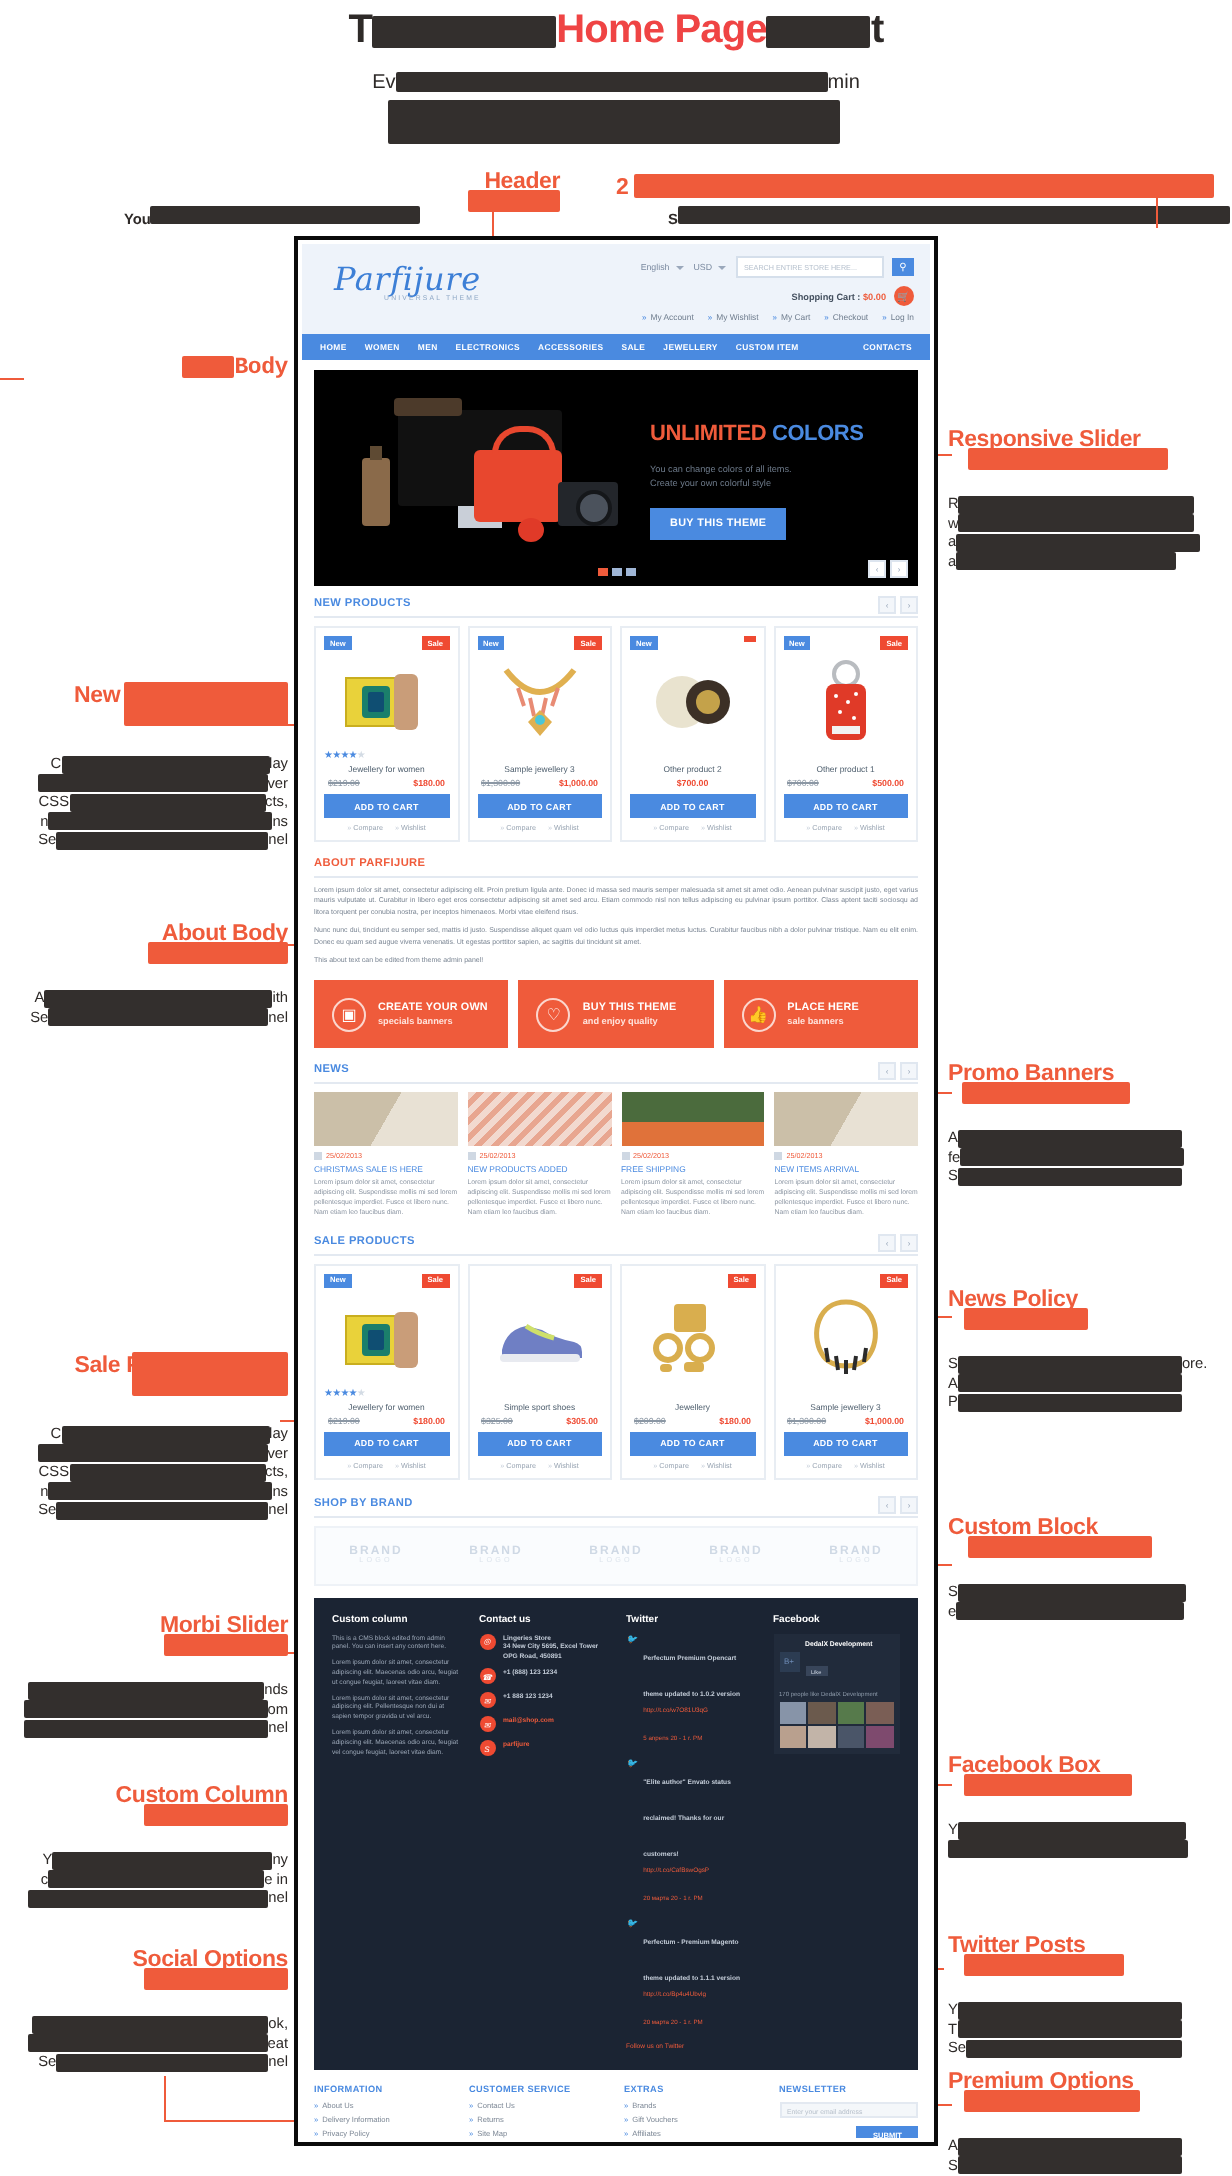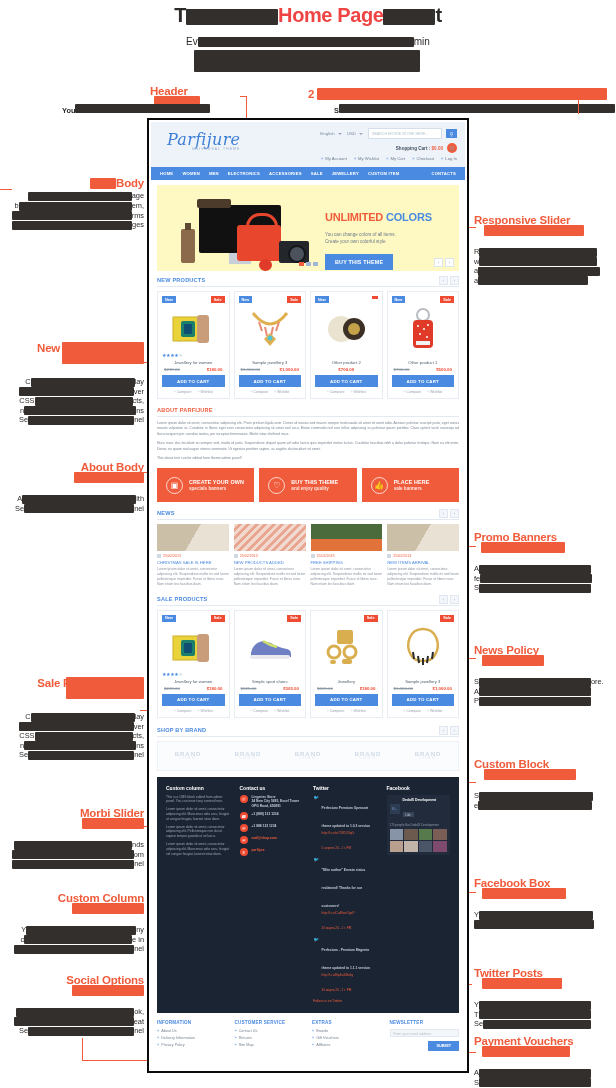--- a/index.html
+++ b/index.html
@@ -8,21 +8,21 @@
   .page{position:absolute;inset:0;}
 
   
   .ann-title{color:#ef5b3b;font-weight:bold;font-size:11.5px;line-height:11px;letter-spacing:-.2px;}
   .ann-body{color:#2e2a28;font-size:7.4px;line-height:9.2px;}
   .redact{background:#332f2d;display:inline-block;border-radius:1px;vertical-align:middle;}
   .redact-o{background:#ef5b3b;display:inline-block;border-radius:1px;vertical-align:middle;}
   .ann{position:absolute;}
   .ann.r{text-align:right;}
   .ann.l{text-align:left;}
-  .ann.c{text-align:left;}
+  .ann.c{text-align:right;}
   .lead{position:absolute;background:#ef5b3b;}
 
   
   .hero-title{position:absolute;top:4px;left:0;width:616px;text-align:center;
      font-size:20px;font-weight:bold;color:#2e2a28;letter-spacing:-.4px;}
   .hero-title .hl{color:#ef4444;}
   .hero-sub{position:absolute;top:36px;left:0;width:616px;text-align:center;
      font-size:10px;color:#2e2a28;}
 
   
@@ -51,21 +51,21 @@
      display:flex;align-items:center;justify-content:center;}
   .links{position:absolute;right:8px;top:34px;display:flex;gap:7px;}
   .links span{font-size:4.2px;color:#6e7c8d;}
   .links span::before{content:"\00BB";color:#4a8ae0;margin-right:2px;font-size:4px;}
 
   .nav{height:13px;background:#4a8ae0;display:flex;align-items:center;padding:0 9px;gap:9px;position:relative;}
   .nav a{font-size:4.2px;color:#fff;font-weight:bold;letter-spacing:.2px;text-decoration:none;}
   .nav .right{position:absolute;right:9px;}
 
   
-  .banner{margin:5px 6px 0 6px;height:86px;background:#fef9c3;position:relative;overflow:hidden;}
+  .banner{margin:5px 6px 0 6px;height:108px;background:#000000;position:relative;overflow:hidden;}
   .bn-text{position:absolute;left:168px;top:26px;}
   .bn-h{font-size:11px;font-weight:bold;letter-spacing:-.2px;}
   .bn-h .a{color:#ef5b3b;}
   .bn-h .b{color:#4a8ae0;}
   .bn-p{font-size:4.6px;color:#6d7a8a;line-height:7px;margin-top:8px;}
   .bn-btn{margin-top:9px;background:#4a8ae0;color:#fff;font-size:5.4px;font-weight:bold;
      padding:5px 10px;display:inline-block;letter-spacing:.2px;}
   .bn-imgs{position:absolute;left:14px;top:12px;width:150px;height:92px;}
   .monitor{position:absolute;left:28px;top:8px;width:82px;height:48px;background:#111;border-radius:2px;}
   .monstand{position:absolute;left:58px;top:56px;width:22px;height:11px;background:#c9cfd8;}
@@ -207,29 +207,23 @@
     <span class="ann-title">2</span><span class="redact-o" style="width:290px;height:12px;margin-left:3px;"></span>
   </div>
   <div class="ann l" style="left:334px;top:99px;width:290px;">
     <span class="ann-body" style="font-weight:bold;">S</span><span class="redact" style="width:276px;height:9px;"></span>
   </div>
 
   <div class="lead" style="left:246px;top:96px;width:1px;height:32px;"></div>
   <div class="lead" style="left:240px;top:96px;width:7px;height:1px;"></div>
   <div class="lead" style="left:578px;top:96px;width:1px;height:18px;"></div>
 
-  <div class="ann r" style="left:0px;top:178px;width:144px;">
+  <div class="ann r" style="left:0px;top:178px;width:144px;font-family:Liberation Mono, monospace;">
     <div class="ann-title">
       <span class="redact-o" style="width:26px;height:11px;"></span><span>Body</span>
-    </div>
-    <div class="ann-body" style="margin-top:2px;">
-      <div><span class="redact" style="width:104px;height:9px;"></span><span>age</span></div>
-      <div><span>b</span><span class="redact" style="width:113px;height:9px;"></span><span>em,</span></div>
-      <div><span class="redact" style="width:120px;height:9px;"></span><span>rms</span></div>
-      <div><span class="redact" style="width:120px;height:9px;"></span><span>ges</span></div>
     </div>
   </div>
 
   <div class="ann r" style="left:0px;top:343px;width:144px;">
     <div class="ann-title">
       <span>New Products Panel</span>
     </div>
     <div class="redact-o" style="width:82px;height:22px;margin-top:-21px;margin-left:0;"></div>
     <div class="ann-body" style="margin-top:5px;">
       <div><span>C</span><span class="redact" style="width:104px;height:9px;"></span><span>lay</span></div>
@@ -367,21 +361,21 @@
     <div class="redact-o" style="width:80px;height:11px;margin-top:-11px;margin-left:8px;"></div>
     <div class="ann-body" style="margin-top:3px;">
       <div><span>Y</span><span class="redact" style="width:112px;height:9px;"></span></div>
       <div><span>T</span><span class="redact" style="width:112px;height:9px;"></span></div>
       <div><span>Se</span><span class="redact" style="width:108px;height:9px;"></span></div>
     </div>
   </div>
 
   <div class="ann l" style="left:474px;top:1036px;width:142px;">
     <div class="ann-title">
-      <span>Payment Vouchers</span>
+      <span>Premium Options</span>
     </div>
     <div class="redact-o" style="width:88px;height:11px;margin-top:-11px;margin-left:8px;"></div>
     <div class="ann-body" style="margin-top:3px;">
       <div><span>A</span><span class="redact" style="width:112px;height:9px;"></span></div>
       <div><span>S</span><span class="redact" style="width:112px;height:9px;"></span></div>
     </div>
   </div>
 
   <div class="lead" style="left:0px;top:189px;width:12px;height:1px;"></div>
   <div class="lead" style="left:155px;top:350px;width:1px;height:12px;"></div>

